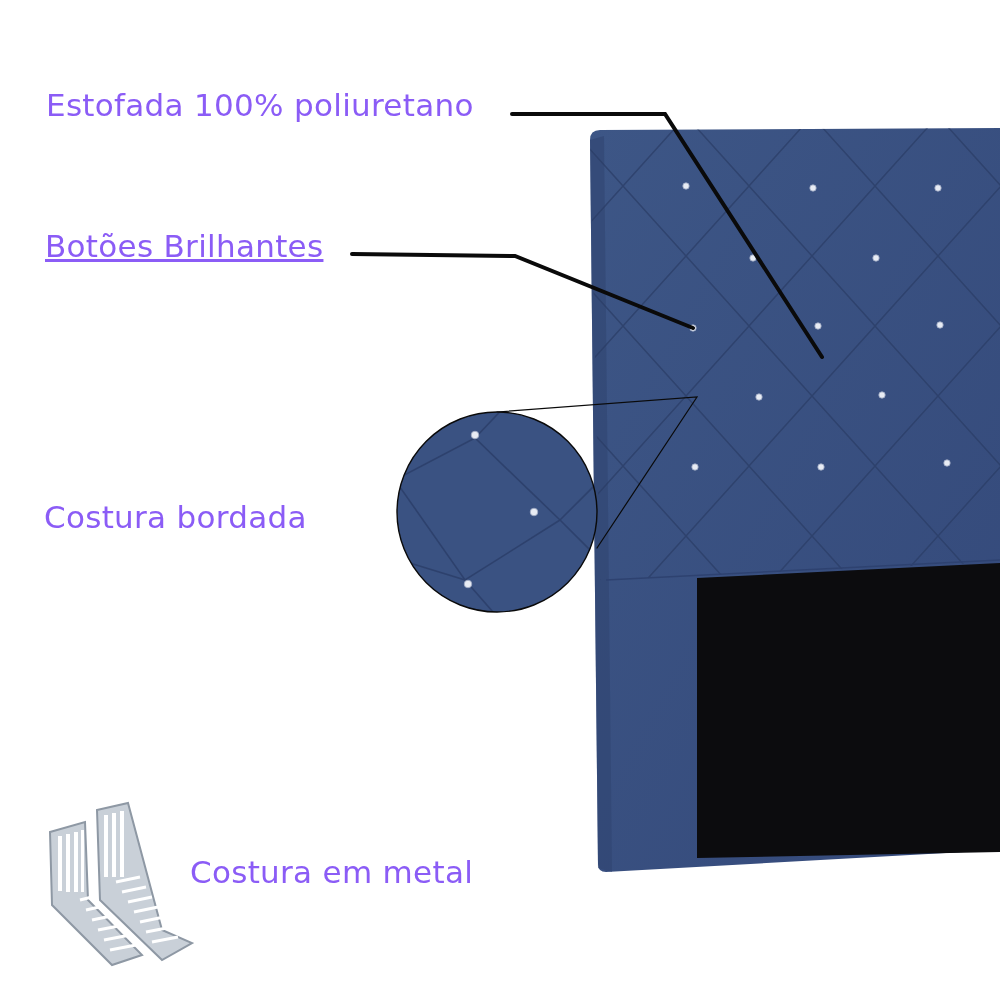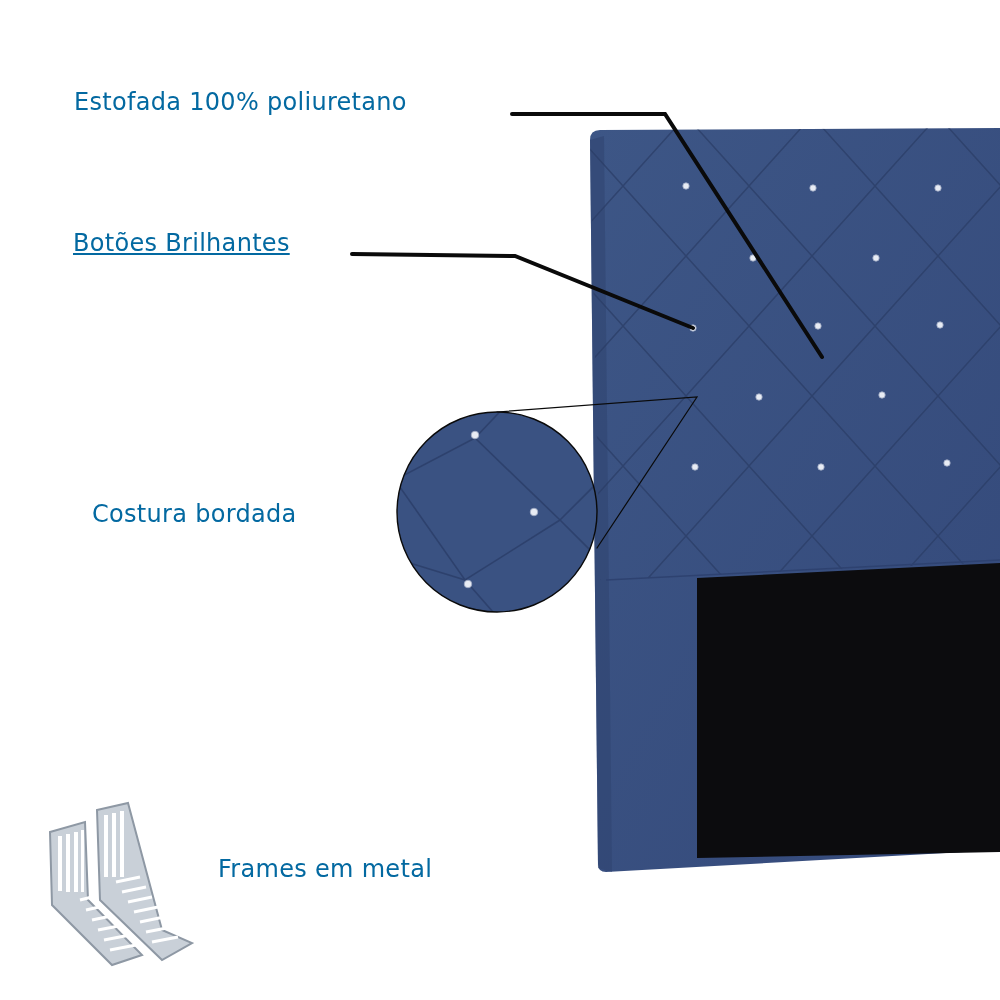--- a/index.html
+++ b/index.html
@@ -1,20 +1,20 @@
 <!DOCTYPE html>
 <html><head>
 <meta charset="utf-8">
 <style>
   html, body { margin:0; padding:0; background:#ffffff; }
   body { width:1000px; height:1000px; position:relative; overflow:hidden; font-family:"DejaVu Sans", sans-serif; }
-  .label { position:absolute; color:#0369a1; font-size:24px; letter-spacing:0.3px; white-space:nowrap; line-height:1;margin-left:28px; }
+  .label { position:absolute; color:#8b5cf6; font-size:31px; letter-spacing:0.3px; white-space:nowrap; line-height:1; }
   #lbl-estofada { left:46px; top:90px; }
   #lbl-botoes { left:45px; top:231px;text-decoration:underline; }
-  #lbl-costura { left:64px; top:502px; }
+  #lbl-costura { left:44px; top:502px; }
   #lbl-frames { left:190px; top:857px; }
   svg.art { position:absolute; left:0; top:0; }
 </style>
 </head>
 <body>
 
 <svg class="art" width="1000" height="1000" viewBox="0 0 1000 1000">
   <defs>
     <linearGradient id="panelGrad" x1="0" y1="0" x2="1" y2="1">
       <stop offset="0" stop-color="#3d5686"></stop>
@@ -116,13 +116,13 @@
       <line x1="140" y1="922" x2="164" y2="917"></line>
         <line x1="146" y1="932" x2="172" y2="927"></line>
       <line x1="152" y1="942" x2="178" y2="937"></line>
     </g>
   </g>
 </svg>
 
 <div class="label" id="lbl-estofada">Estofada 100% poliuretano</div>
 <div class="label" id="lbl-botoes">Botões Brilhantes</div>
 <div class="label" id="lbl-costura">Costura bordada</div>
-<div class="label" id="lbl-frames">Frames em metal</div>
+<div class="label" id="lbl-frames">Costura em metal</div>
 
 </body></html>

